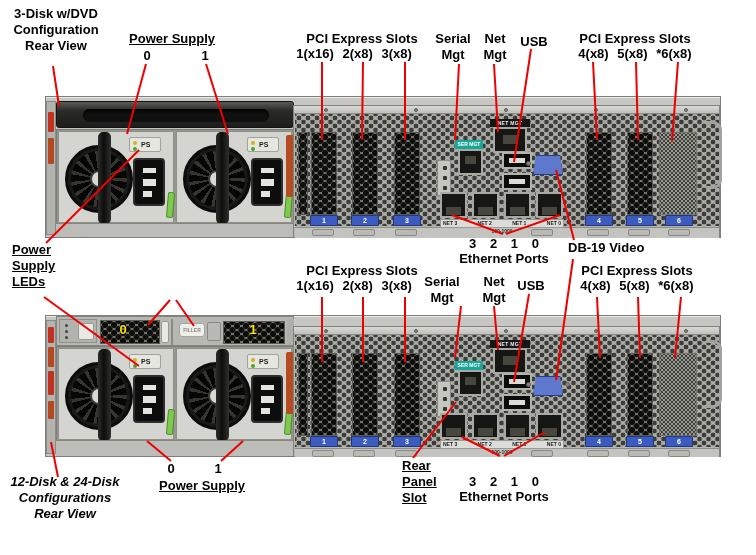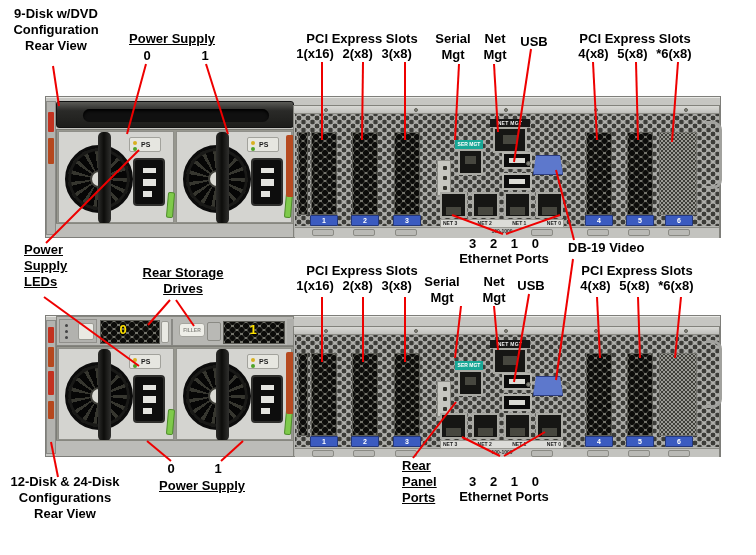--- a/index.html
+++ b/index.html
@@ -370,56 +370,54 @@
           <span>NET 3</span>
           <span>NET 2</span>
           <span>NET 1</span>
           <span>NET 0</span>
         </div>
         <div class="part eth-speed" style="left: 146px; top: 122px; width: 124px; height: 7px;">100-1000</div>
       </div>
       <div class="part handle" style="left: 660px; top: 24px; width: 16px; height: 68px;"></div>
     </div>
 
-  <div class="co center" style="left:0px;top:6px;width:112px;">9-Disk w/DVD
+  <div class="co center" style="left:0px;top:6px;width:112px;">3-Disk w/DVD
 Configuration
 Rear View</div>
   <div class="co center u" style="left:124px;top:31px;width:96px;">Power Supply</div>
   <div class="co center" style="left:138px;top:48px;width:18px;">0</div>
   <div class="co center" style="left:196px;top:48px;width:18px;">1</div>
   <div class="co center" style="left:300px;top:31px;width:124px;">PCI Express Slots</div>
   <div class="co center ws" style="left:281px;top:46px;width:146px;">1(x16) 2(x8) 3(x8)</div>
   <div class="co center" style="left:432px;top:31px;width:42px;">Serial
 Mgt</div>
   <div class="co center" style="left:476px;top:31px;width:38px;">Net
 Mgt</div>
   <div class="co center" style="left:514px;top:34px;width:40px;">USB</div>
   <div class="co center" style="left:572px;top:31px;width:126px;">PCI Express Slots</div>
   <div class="co center ws" style="left:566px;top:46px;width:138px;">4(x8) 5(x8) *6(x8)</div>
-  <div class="co u" style="left:24px;top:242px;width:80px;">Power
+  <div class="co u" style="left:12px;top:242px;width:80px;">Power
 Supply
 LEDs</div>
-  <div class="co center u" style="left:130px;top:265px;width:106px;">Rear Storage
-Drives</div>
   <div class="co center wsx" style="left:460px;top:236px;width:88px;">3 2 1 0</div>
   <div class="co center" style="left:448px;top:251px;width:112px;">Ethernet Ports</div>
   <div class="co" style="left:568px;top:240px;width:94px;">DB-19 Video</div>
   <div class="co center" style="left:300px;top:263px;width:124px;">PCI Express Slots</div>
   <div class="co center ws" style="left:281px;top:278px;width:146px;">1(x16) 2(x8) 3(x8)</div>
   <div class="co center" style="left:420px;top:274px;width:44px;">Serial
 Mgt</div>
   <div class="co center" style="left:474px;top:274px;width:40px;">Net
 Mgt</div>
   <div class="co center" style="left:511px;top:278px;width:40px;">USB</div>
   <div class="co center" style="left:574px;top:263px;width:126px;">PCI Express Slots</div>
   <div class="co center ws" style="left:568px;top:278px;width:138px;">4(x8) 5(x8) *6(x8)</div>
-  <div class="co center" style="left:0px;top:474px;width:130px;">12-Disk &amp; 24-Disk
+  <div class="co center" style="left:0px;top:474px;width:130px;font-style:italic;">12-Disk &amp; 24-Disk
 Configurations
 Rear View</div>
   <div class="co center" style="left:162px;top:461px;width:18px;">0</div>
   <div class="co center" style="left:209px;top:461px;width:18px;">1</div>
   <div class="co center u" style="left:150px;top:478px;width:104px;">Power Supply</div>
   <div class="co u" style="left:402px;top:458px;width:54px;">Rear
 Panel
-Ports</div>
+Slot</div>
   <div class="co center wsx" style="left:460px;top:474px;width:88px;">3 2 1 0</div>
   <div class="co center" style="left:448px;top:489px;width:112px;">Ethernet Ports</div>
 </div>
 
 </body></html>

